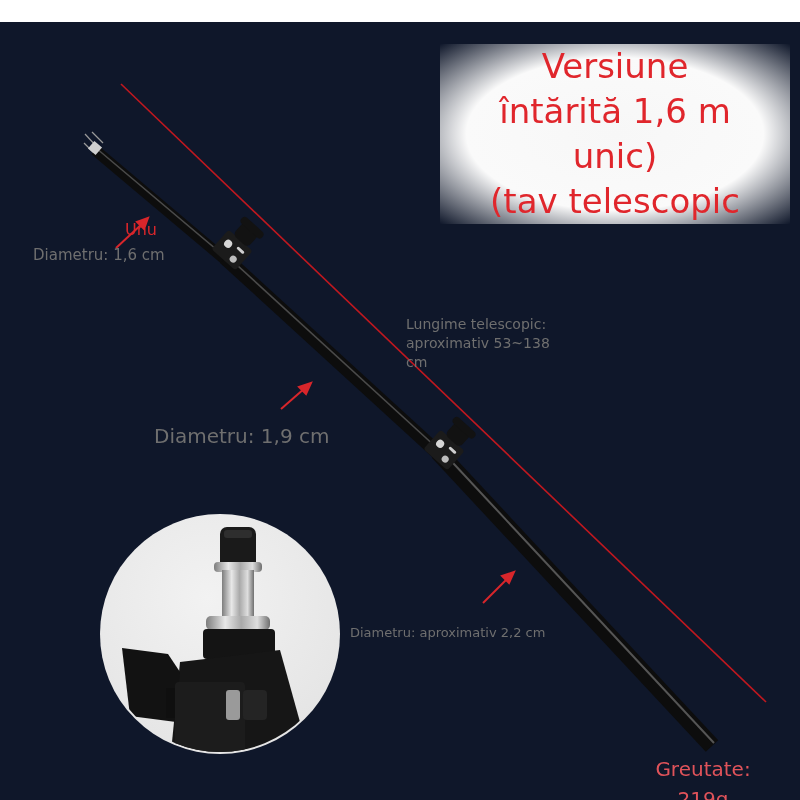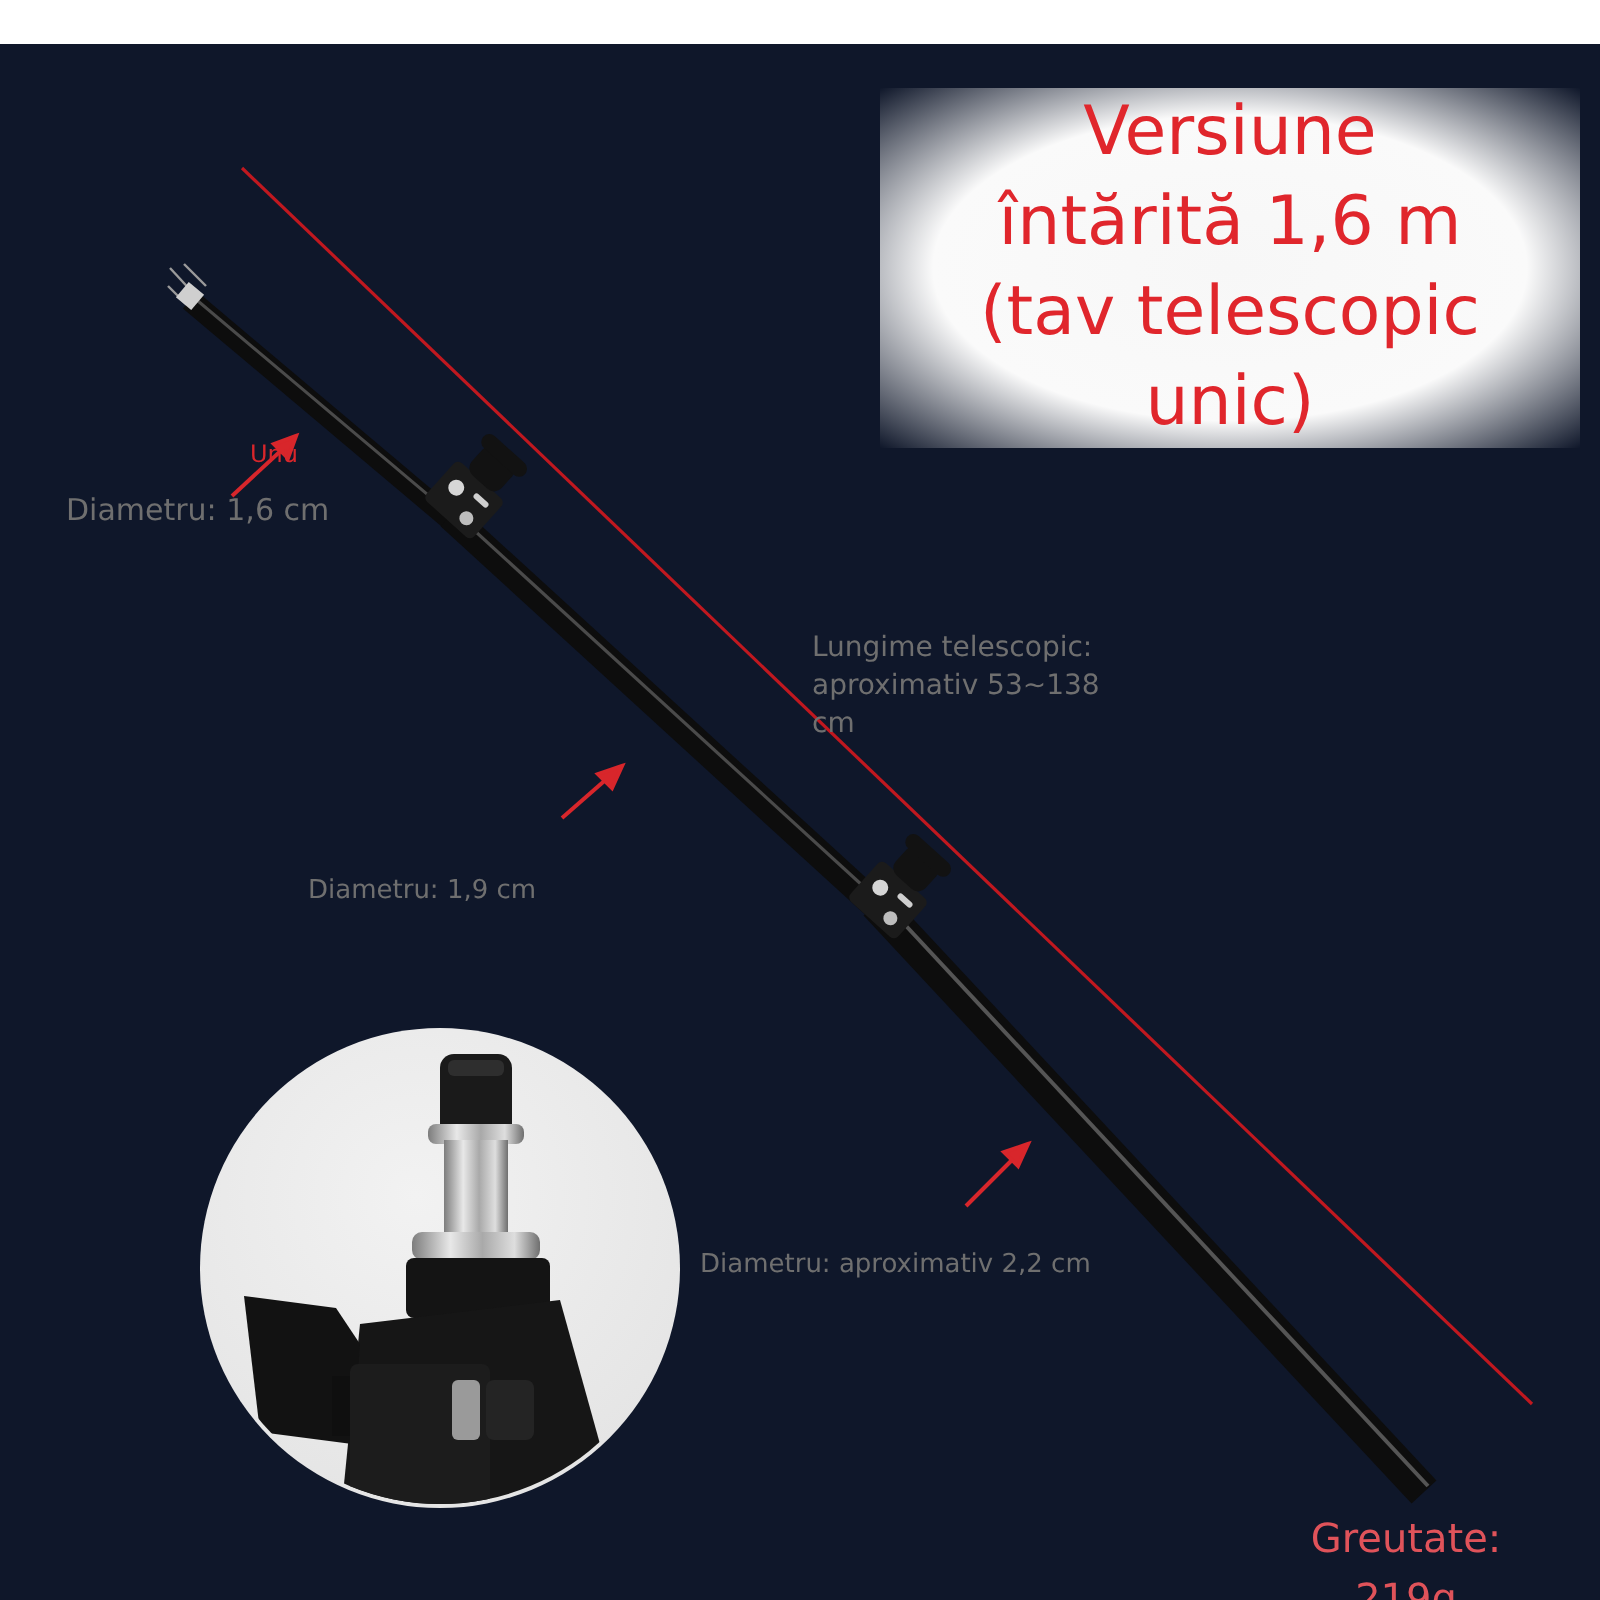--- a/index.html
+++ b/index.html
@@ -12,28 +12,28 @@
   #scene { position: absolute; left: 0; top: 0; }
   .label { position: absolute; white-space: nowrap; }
   .title {
     position: absolute; left: 440px; top: 22px; width: 350px;
     text-align: center; color: #e0262c; font-size: 34px; line-height: 45px;
     background: radial-gradient(ellipse at center, #f7f7f7 0%, #fafafa 60%, rgba(255,255,255,0) 100%);
   }
   .title span { display: block; }
   .gray { color: #6f6f6f; }
   .d16 { left: 33px; top: 224px; font-size: 15px; }
-  .d19 { left: 154px; top: 416px; font-size: 13px; }
+  .d19 { left: 154px; top: 402px; font-size: 20px; }
   .d22 { left: 350px; top: 603px; font-size: 13px; }
   .tele {
     left: 406px; top: 293px; width: 182px; text-align: left;
     font-size: 14px; line-height: 19px; white-space: normal; color: #6f6f6f;
   }
   .tele span { display: block; }
-  .unu { left: 125px; top: 198px; font-size: 12px; color: #d8262b; }
+  .unu { left: 125px; top: 198px; font-size: 16px; color: #d8262b; }
   .weight {
     left: 628px; top: 732px; width: 150px; text-align: center;
     color: #e0535a; font-size: 20px; line-height: 30px; white-space: normal;
   }
   .weight span { display: block; }
 </style>
 </head>
 <body>
 
 <div id="canvas">
@@ -131,22 +131,22 @@
         <rect x="175" y="660" width="70" height="70" rx="4" fill="#1c1c1c"></rect>
         <rect x="243" y="668" width="24" height="30" rx="4" fill="#242424"></rect>
         <rect x="226" y="668" width="14" height="30" rx="3" fill="#9a9a9a"></rect>
       </g>
     </g>
   </svg>
 
   <div class="title">
     <span>Versiune</span>
     <span>întărită 1,6 m</span>
+    <span>unic)</span>
     <span>(tav telescopic</span>
-    <span>unic)</span>
   </div>
 
   <div class="label unu">Unu</div>
   <div class="label gray d16">Diametru: 1,6 cm</div>
   <div class="label gray d19">Diametru: 1,9 cm</div>
   <div class="label gray d22">Diametru: aproximativ 2,2 cm</div>
 
   <div class="label tele">
     <span>Lungime telescopic:</span>
     <span>aproximativ 53~138</span>

